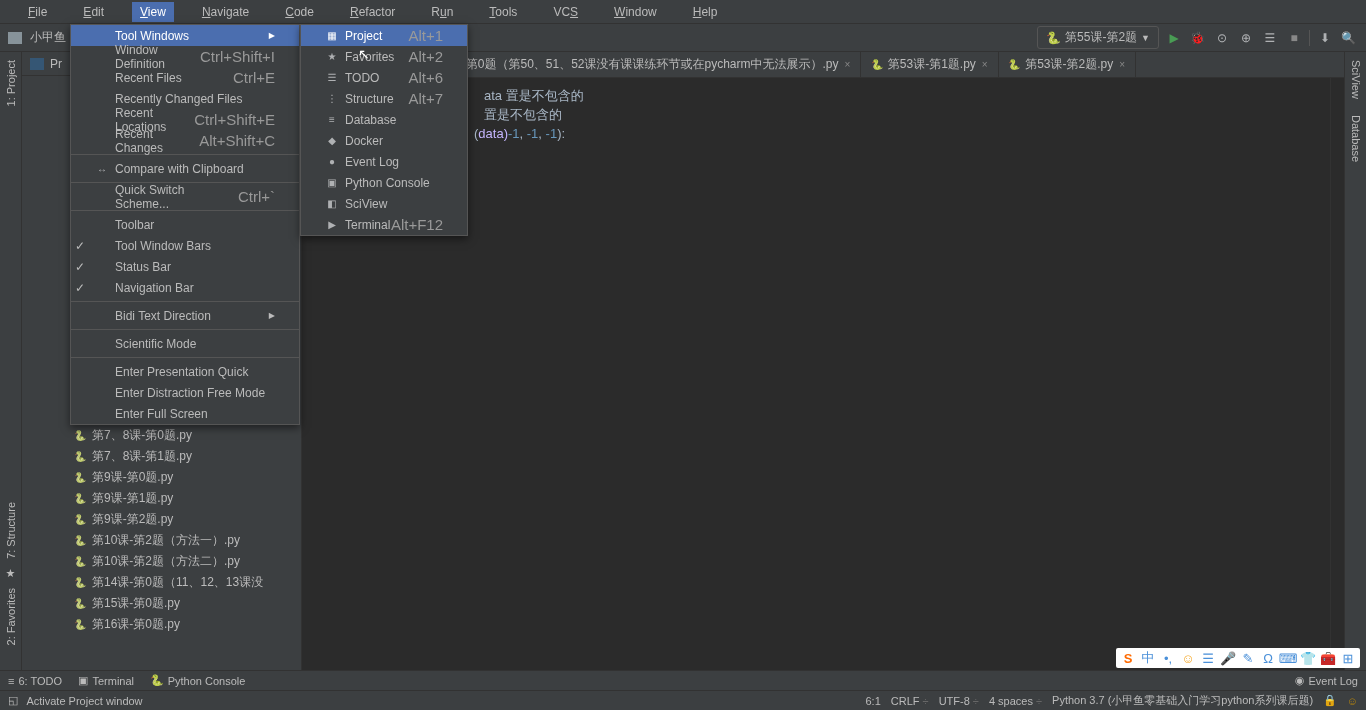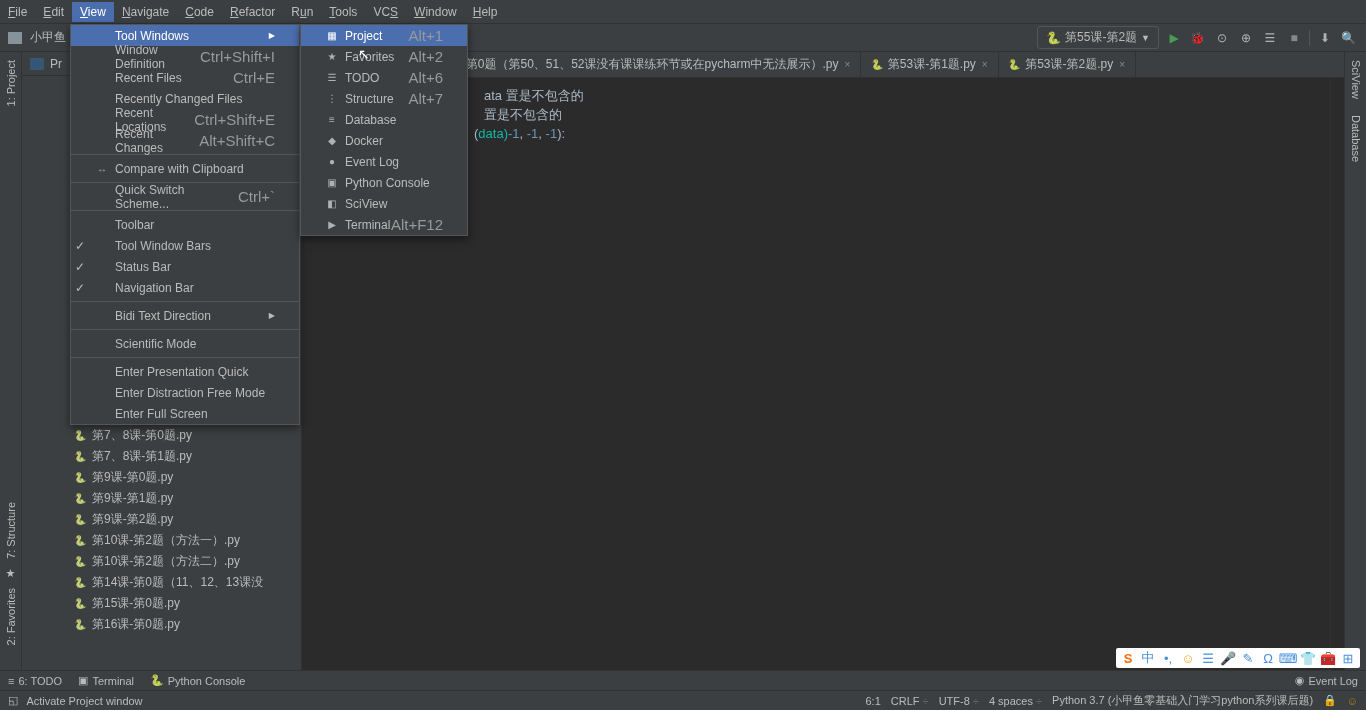--- a/index.html
+++ b/index.html
@@ -1,20 +1,20 @@
 <!DOCTYPE html>
 <html><head>
 <meta charset="utf-8">
 <style>
 * { margin: 0; padding: 0; box-sizing: border-box; font-family: "Segoe UI", Arial, sans-serif; }
 body { background: #3c3f41; color: #bbbbbb; font-size: 12px; width: 1366px; height: 710px; overflow: hidden; position: relative; }
 
 
 .menubar { height: 24px; background: #3c3f41; display: flex; align-items: center; border-bottom: 1px solid #323232; }
-.menubar-item { padding: 3px 8px; cursor: pointer; color: #bbbbbb; }
+.menubar-item { padding: 3px 8px; cursor: pointer; color: #bbbbbb; margin-left: 20px; }
 .menubar-item.active { background: #4b6eaf; color: #fff; padding-left: 8px; }
 .menubar-item u { text-decoration: underline; }
 
 
 .toolbar { height: 28px; background: #3c3f41; display: flex; align-items: center; justify-content: space-between; padding: 0 8px; border-bottom: 1px solid #323232; }
 .toolbar-left { display: flex; align-items: center; gap: 4px; }
 .toolbar-right { display: flex; align-items: center; gap: 6px; }
 .breadcrumb-icon { width: 14px; height: 12px; background: #87939a; display: inline-block; margin-right: 4px; }
 .run-config { background: #3c3f41; border: 1px solid #555; padding: 2px 8px; display: flex; align-items: center; gap: 4px; border-radius: 3px; }
 .tb-btn { width: 18px; height: 18px; display: inline-flex; align-items: center; justify-content: center; cursor: pointer; color: #afb1b3; }
@@ -340,21 +340,21 @@
         </div>
         <div class="editor-tab">
           <span style="font-size: 10px;">🐍</span>
           <span>第53课-第2题.py</span>
           <span class="close-x">×</span>
         </div>
       </div>
     <div class="editor-content">
       <div class="code-line" style="padding-left:170px">ata 置是不包含的</div>
       <div class="code-line" style="padding-left:170px">置是不包含的</div>
-      <div class="code-line" style="padding-left:160px"><span style="color:#a9b7c6">(</span><span style="color:#14b8a6">data)</span><span style="color:#6897bb">-1</span><span>, </span><span style="color:#6897bb">-1</span><span>, </span><span style="color:#6897bb">-1</span><span>):</span></div>
+      <div class="code-line" style="padding-left:160px"><span style="color:#a9b7c6">(</span><span style="color:#c4b5fd">data)</span><span style="color:#6897bb">-1</span><span>, </span><span style="color:#6897bb">-1</span><span>, </span><span style="color:#6897bb">-1</span><span>):</span></div>
       <div class="editor-right"></div>
     </div>
   </div>
 
   <div class="right-gutter" id="right-gutter">
       <div class="vtext">SciView</div>
       <div class="vtext">Database</div>
     </div>
 </div>
 

